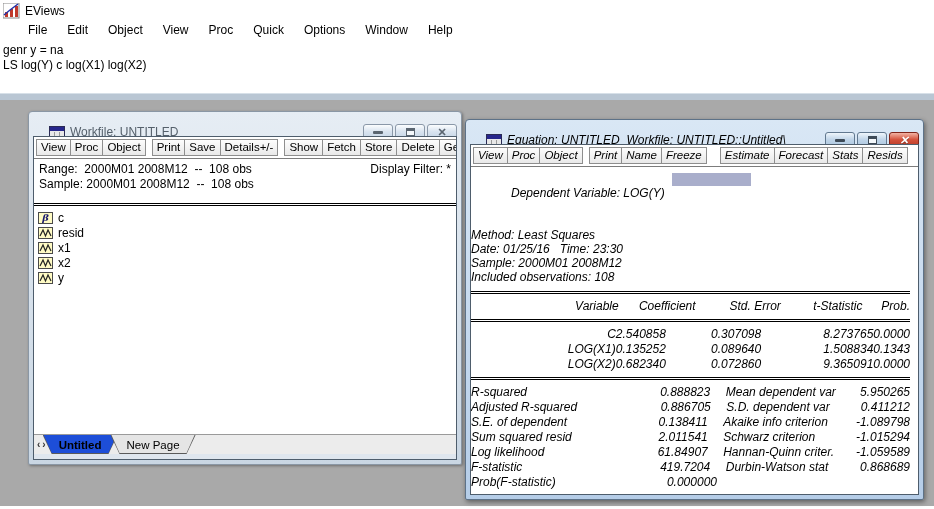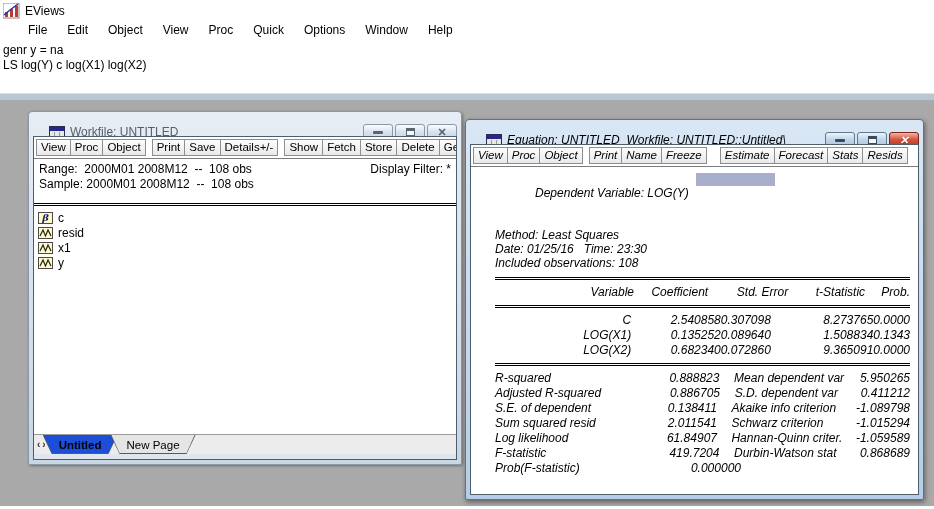--- a/index.html
+++ b/index.html
@@ -62,28 +62,28 @@
   .tabbar { flex:none; height:20px; background:#ececec; border-top:1px solid #9a9a9a;
     display:flex; align-items:stretch; }
   .tab-arrows { display:flex; align-items:center; gap:2px; padding:0 4px 0 3px; font-size:10px; font-weight:bold; color:#333; }
   .tab-arrow { cursor:default; }
   .tab-outer { clip-path:polygon(0 0,100% 0,calc(100% - 9px) 100%,9px 100%); background:#5a5a5a; margin-left:-7px; }
   .tab-inner { clip-path:polygon(1px 0,calc(100% - 1px) 0,calc(100% - 9px) calc(100% - 1px),9px calc(100% - 1px));
     background:#e5e5e5; height:100%; display:flex; align-items:center; padding:0 16px; font-size:11.5px; }
   .tab-outer.active .tab-inner { background:#1d4ed8; font-weight:bold; }
   .wf-bottom-strip { flex:none; height:5px; background:#dfe6ee; }
   
-  .eq-out { flex:1; padding:5px 8px 0 24px; font-size:12px; line-height:14px; overflow:hidden; position:relative; }
+  .eq-out { flex:1; padding:5px 8px 0 0; font-size:12px; line-height:14px; overflow:hidden; position:relative; }
   .eq-line { white-space:pre; position:relative; }
   .sel-highlight { position:absolute; left:201px; top:1px; width:79px; height:13px; background:#a9aecb; }
   .gap4 { height:4px; } .gap6 { height:6px; }
   .coef-row, .coef-head { display:flex; }
   .coef-head { padding:4px 0 5px; }
   .col-var { width:158px; text-align:right; }
-  .col-coef { width:104px; text-align:right; }
+  .col-coef { width:104px; }
   .col-se { width:84px; }
   .col-t { width:93px; text-align:right; }
   .col-p { flex:1; text-align:right; }
   .coef-head .col-coef, .coef-head .col-se, .coef-head .col-t { text-align:center; }
   .coef-head .col-p { text-align:center; }
   .coef-row { height:15px; }
   .stat-row { display:flex; height:15px; }
   .s-l-label { width:152px; }
   .s-l-val { width:94px; text-align:right; }
   .s-gap { width:16px; }
@@ -192,20 +192,27 @@
                 <rect x="0.5" y="0.5" width="14" height="11" fill="#fffbc4" stroke="#4a4a4a"></rect>
                 <polyline points="2,9 5,3 7.5,9 10,3 13,9" stroke="#222" fill="none" stroke-width="1.2"></polyline>
               </svg>
             <span class="obj-label">x1</span>
           </div>
           <div class="obj-row">
             <svg class="obj-icon" viewBox="0 0 15 12">
                 <rect x="0.5" y="0.5" width="14" height="11" fill="#fffbc4" stroke="#4a4a4a"></rect>
                 <polyline points="2,9 5,3 7.5,9 10,3 13,9" stroke="#222" fill="none" stroke-width="1.2"></polyline>
               </svg>
+            <span class="obj-label">x2</span>
+          </div>
+          <div class="obj-row">
+            <svg class="obj-icon" viewBox="0 0 15 12">
+                <rect x="0.5" y="0.5" width="14" height="11" fill="#fffbc4" stroke="#4a4a4a"></rect>
+                <polyline points="2,9 5,3 7.5,9 10,3 13,9" stroke="#222" fill="none" stroke-width="1.2"></polyline>
+              </svg>
             <span class="obj-label">y</span>
           </div>
         </div>
         <div class="tabbar">
           <span class="tab-arrows">
             <span class="tab-arrow">‹</span>
             <span class="tab-arrow">›</span>
           </span>
           <div class="tab-outer active">
             <div class="tab-inner">
@@ -254,20 +261,21 @@
           <span class="tbtn">Stats</span>
           <span class="tbtn">Resids</span>
         </div>
         <div class="eq-out">
           <div class="eq-line">
             <span>Dependent Variable: LOG(Y)</span>
             <span class="sel-highlight"></span>
           </div>
           <div class="eq-line">Method: Least Squares</div>
           <div class="eq-line">Date: 01/25/16   Time: 23:30</div>
+          <div class="eq-line">Sample: 2000M01 2008M12</div>
           <div class="eq-line">Included observations: 108</div>
           <div class="gap6"></div>
           <div class="dbl"></div>
           <div class="coef-head">
             <span class="col-var">Variable</span>
             <span class="col-coef">Coefficient</span>
             <span class="col-se">Std. Error</span>
             <span class="col-t">t-Statistic</span>
             <span class="col-p">Prob.</span>
           </div>

